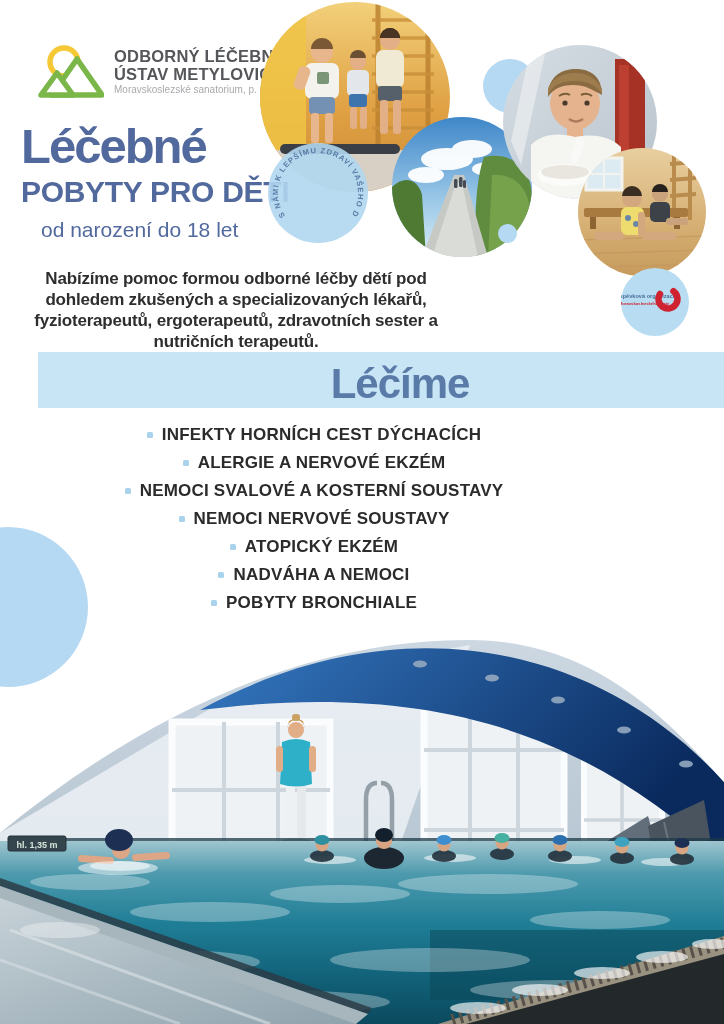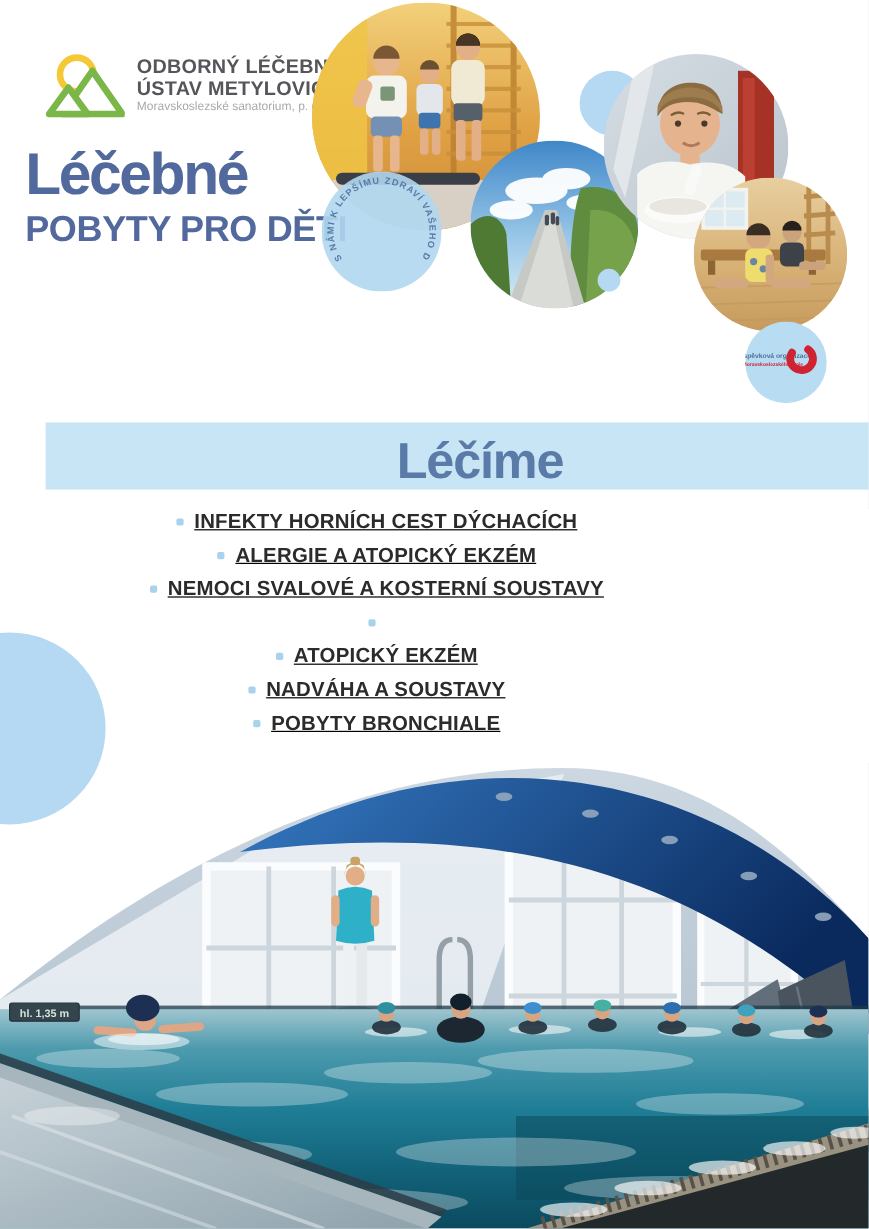--- a/index.html
+++ b/index.html
@@ -19,21 +19,21 @@
   .title-sub{font-size:30px;font-weight:bold;letter-spacing:-.3px;margin-top:4px;}
   .title-age{font-size:21px;font-weight:400;margin-top:9px;margin-left:20px;}
   
   .intro{position:absolute;left:12px;top:268px;width:448px;text-align:center;
     font-size:17px;font-weight:bold;line-height:21px;color:#2e2e2e;letter-spacing:-.2px;}
   
   .band{position:absolute;left:0;top:352px;width:724px;height:56px;background:#c8e5f6;
     display:flex;align-items:flex-end;justify-content:center;margin-left:38px;}
   .band-label{font-size:42px;font-weight:bold;color:#5a7aa8;letter-spacing:-1px;}
   
-  .treatments{position:absolute;left:0;top:426px;width:628px;list-style:none;margin:0;padding:0;text-align:center;text-decoration:underline;}
+  .treatments{position:absolute;left:0;top:426px;width:628px;list-style:none;margin:0;padding:0;text-align:center;}
   .treatments li{margin-bottom:10px;font-size:17px;font-weight:bold;color:#2b2b2b;letter-spacing:.2px;line-height:18px;}
   .bullet{display:inline-block;width:6px;height:6px;background:#a9d3ec;border-radius:1.5px;
     margin-right:9px;vertical-align:2px;}
   
   .circle{position:absolute;border-radius:50%;overflow:hidden;}
   .circle svg{display:block;}
   .dot{position:absolute;border-radius:50%;background:#b5d9f2;}
   .badge-circle{position:absolute;left:268px;top:143px;width:100px;height:100px;z-index:6;}
   .region-circle{position:absolute;left:621px;top:268px;width:68px;height:68px;z-index:6;}
   
@@ -246,34 +246,36 @@
       <circle cx="34" cy="34" r="34" fill="#b8ddf2"></circle>
       <text x="23" y="30" font-size="5.6" font-weight="bold" fill="#4c6f99" text-anchor="middle" font-family="Liberation Sans, sans-serif">Příspěvková organizace</text>
       <text x="23" y="37" font-size="4.2" font-weight="bold" fill="#cf2331" text-anchor="middle" font-family="Liberation Sans, sans-serif">Moravskoslezského kraje</text>
       <circle cx="47" cy="31" r="9.5" fill="none" stroke="#cf2331" stroke-width="6.5" stroke-dasharray="44 16" stroke-linecap="round" transform="rotate(-55 47 31)"></circle>
     </svg>
   </div>
 
   <div class="title-block">
     <div class="title-main">Léčebné</div>
     <div class="title-sub">POBYTY PRO DĚTI</div>
-  </div>
-
+    <div class="title-age">od narození do 18 let</div>
+  </div>
+
+  <div class="intro">Nabízíme pomoc formou odborné léčby dětí pod dohledem zkušených a specializovaných lékařů, fyzioterapeutů, ergoterapeutů, zdravotních sester a nutričních terapeutů.</div>
 
   <div class="band">
     <span class="band-label">Léčíme</span>
   </div>
 
   <ul class="treatments">
     <li><span class="bullet"></span><span>INFEKTY HORNÍCH CEST DÝCHACÍCH</span></li>
-    <li><span class="bullet"></span><span>ALERGIE A ATOPICKÝ EKZÉM</span></li>
+    <li><span class="bullet"></span><span>ALERGIE A NERVOVÉ EKZÉM</span></li>
     <li><span class="bullet"></span><span>NEMOCI SVALOVÉ A KOSTERNÍ SOUSTAVY</span></li>
-    <li><span class="bullet"></span></li>
+    <li><span class="bullet"></span><span>NEMOCI NERVOVÉ SOUSTAVY</span></li>
     <li><span class="bullet"></span><span>ATOPICKÝ EKZÉM</span></li>
-    <li><span class="bullet"></span><span>NADVÁHA A SOUSTAVY</span></li>
+    <li><span class="bullet"></span><span>NADVÁHA A NEMOCI</span></li>
     <li><span class="bullet"></span><span>POBYTY BRONCHIALE</span></li>
   </ul>
 
   <div class="dot accent-left"></div>
 
   <div class="pool">
     <svg width="724" height="394" viewBox="0 0 724 394">
       <defs>
         <clipPath id="poolClip">
           <path d="M0,203 C140,88 300,10 468,10 C592,10 664,86 724,152 L724,394 L0,394 Z"></path>

